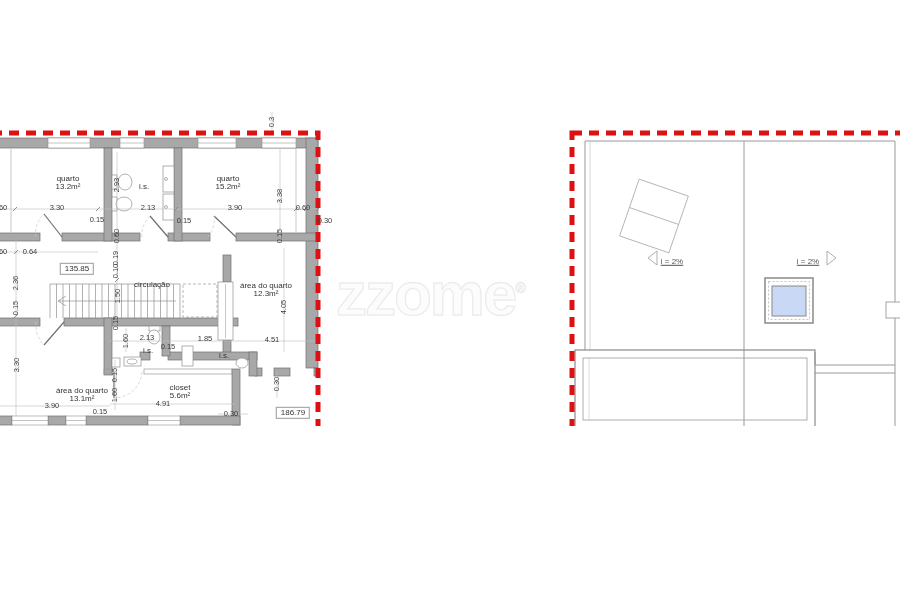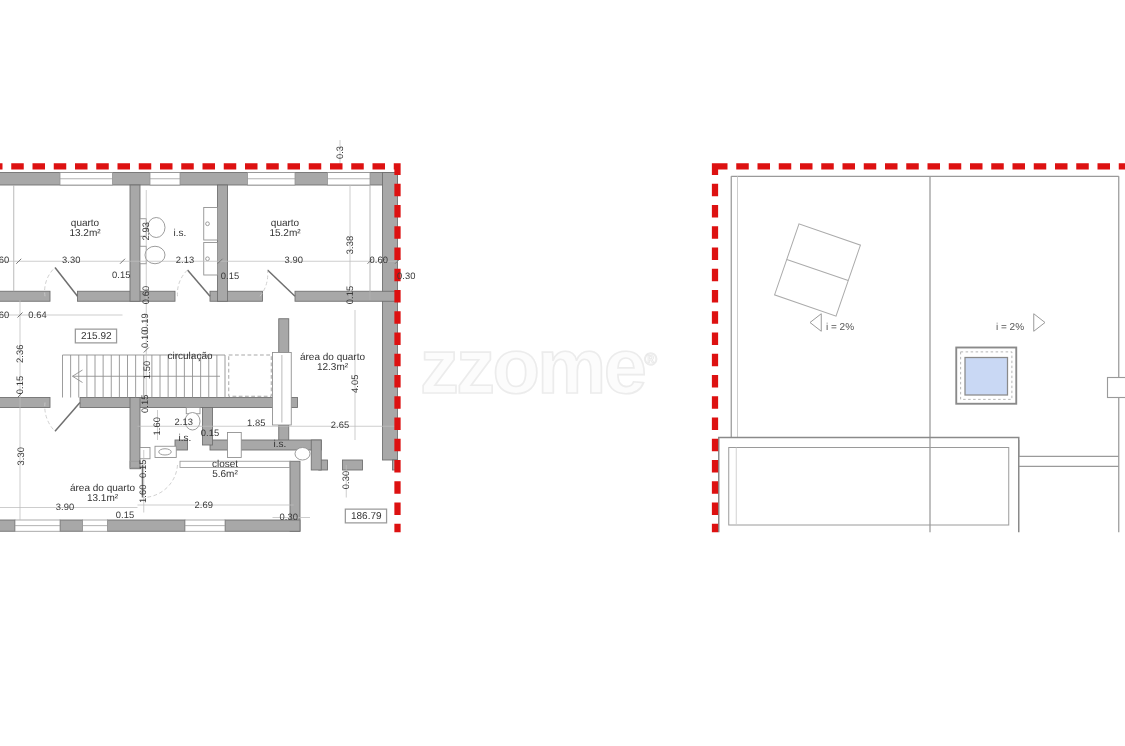--- a/index.html
+++ b/index.html
@@ -10,21 +10,21 @@
       text-shadow:0 0 1px #ededed;white-space:nowrap;}
   #wm sup{font-size:14px;-webkit-text-stroke:0.6px #e8e8e8;}
   svg.plan{position:absolute;left:0;top:0;z-index:1;}
   .lbl,.lblv,.room,.levelbox,.slope{position:absolute;z-index:2;white-space:nowrap;
       line-height:1.05;color:#3a3a3a;}
   .lbl{transform:translate(-50%,-50%);font-size:7.5px;}
   .lblv{transform:translate(-50%,-50%) rotate(-90deg);font-size:7.5px;}
   .room{transform:translate(-50%,-50%);font-size:8px;text-align:center;color:#333;}
   .levelbox{transform:translate(-50%,-50%);font-size:8px;color:#333;background:#fff;
       border:1px solid #9a9a9a;padding:1px 4px;}
-  .slope{transform:translate(-50%,-50%);font-size:8px;color:#555;}
+  .slope{transform:translate(-50%,-50%);font-size:8px;color:#555;text-decoration:underline;}
 </style>
 </head>
 <body>
 
 <div id="stage">
 
   <div id="wm"><span>zzome</span><sup>®</sup></div>
 
   <svg class="plan" width="900" height="597">
 
@@ -170,45 +170,45 @@
   <div class="room" style="left:266px;top:290px">
       <div>área do quarto</div>
       <div>12.3m²</div>
     </div>
   <div class="room" style="left:148px;top:351px">i.s.</div>
   <div class="room" style="left:224px;top:356px">i.s.</div>
   <div class="room" style="left:82px;top:395px">
       <div>área do quarto</div>
       <div>13.1m²</div>
     </div>
-  <div class="room" style="left:180px;top:376px">
+  <div class="room" style="left:180px;top:392px">
       <div>closet</div>
       <div>5.6m²</div>
     </div>
 
-  <span class="levelbox" style="left:77px;top:269px">215.92</span>
+  <span class="levelbox" style="left:77px;top:269px">135.85</span>
   <span class="levelbox" style="left:293px;top:413px">186.79</span>
 
   <span class="lbl" style="left:57px;top:208px">3.30</span>
   <span class="lbl" style="left:97px;top:220px">0.15</span>
   <span class="lbl" style="left:148px;top:208px">2.13</span>
   <span class="lbl" style="left:184px;top:221px">0.15</span>
   <span class="lbl" style="left:235px;top:208px">3.90</span>
   <span class="lbl" style="left:303px;top:208px">0.60</span>
   <span class="lbl" style="left:325px;top:221px">0.30</span>
   <span class="lbl" style="left:0px;top:208px">0.60</span>
   <span class="lbl" style="left:0px;top:252px">0.60</span>
   <span class="lbl" style="left:30px;top:252px">0.64</span>
   <span class="lbl" style="left:205px;top:339px">1.85</span>
-  <span class="lbl" style="left:272px;top:340px">2.65</span>
+  <span class="lbl" style="left:272px;top:340px">4.51</span>
   <span class="lbl" style="left:147px;top:338px">2.13</span>
   <span class="lbl" style="left:168px;top:347px">0.15</span>
   <span class="lbl" style="left:52px;top:406px">3.90</span>
   <span class="lbl" style="left:100px;top:412px">0.15</span>
-  <span class="lbl" style="left:163px;top:404px">2.69</span>
+  <span class="lbl" style="left:163px;top:404px">4.91</span>
   <span class="lbl" style="left:231px;top:414px">0.30</span>
 
   <span class="lblv" style="left:117px;top:185px">2.93</span>
   <span class="lblv" style="left:117px;top:236px">0.60</span>
   <span class="lblv" style="left:280px;top:196px">3.38</span>
   <span class="lblv" style="left:280px;top:236px">0.15</span>
   <span class="lblv" style="left:272px;top:122px">0.3</span>
   <span class="lblv" style="left:16px;top:283px">2.36</span>
   <span class="lblv" style="left:16px;top:308px">0.15</span>
   <span class="lblv" style="left:116px;top:258px">0.19</span>

